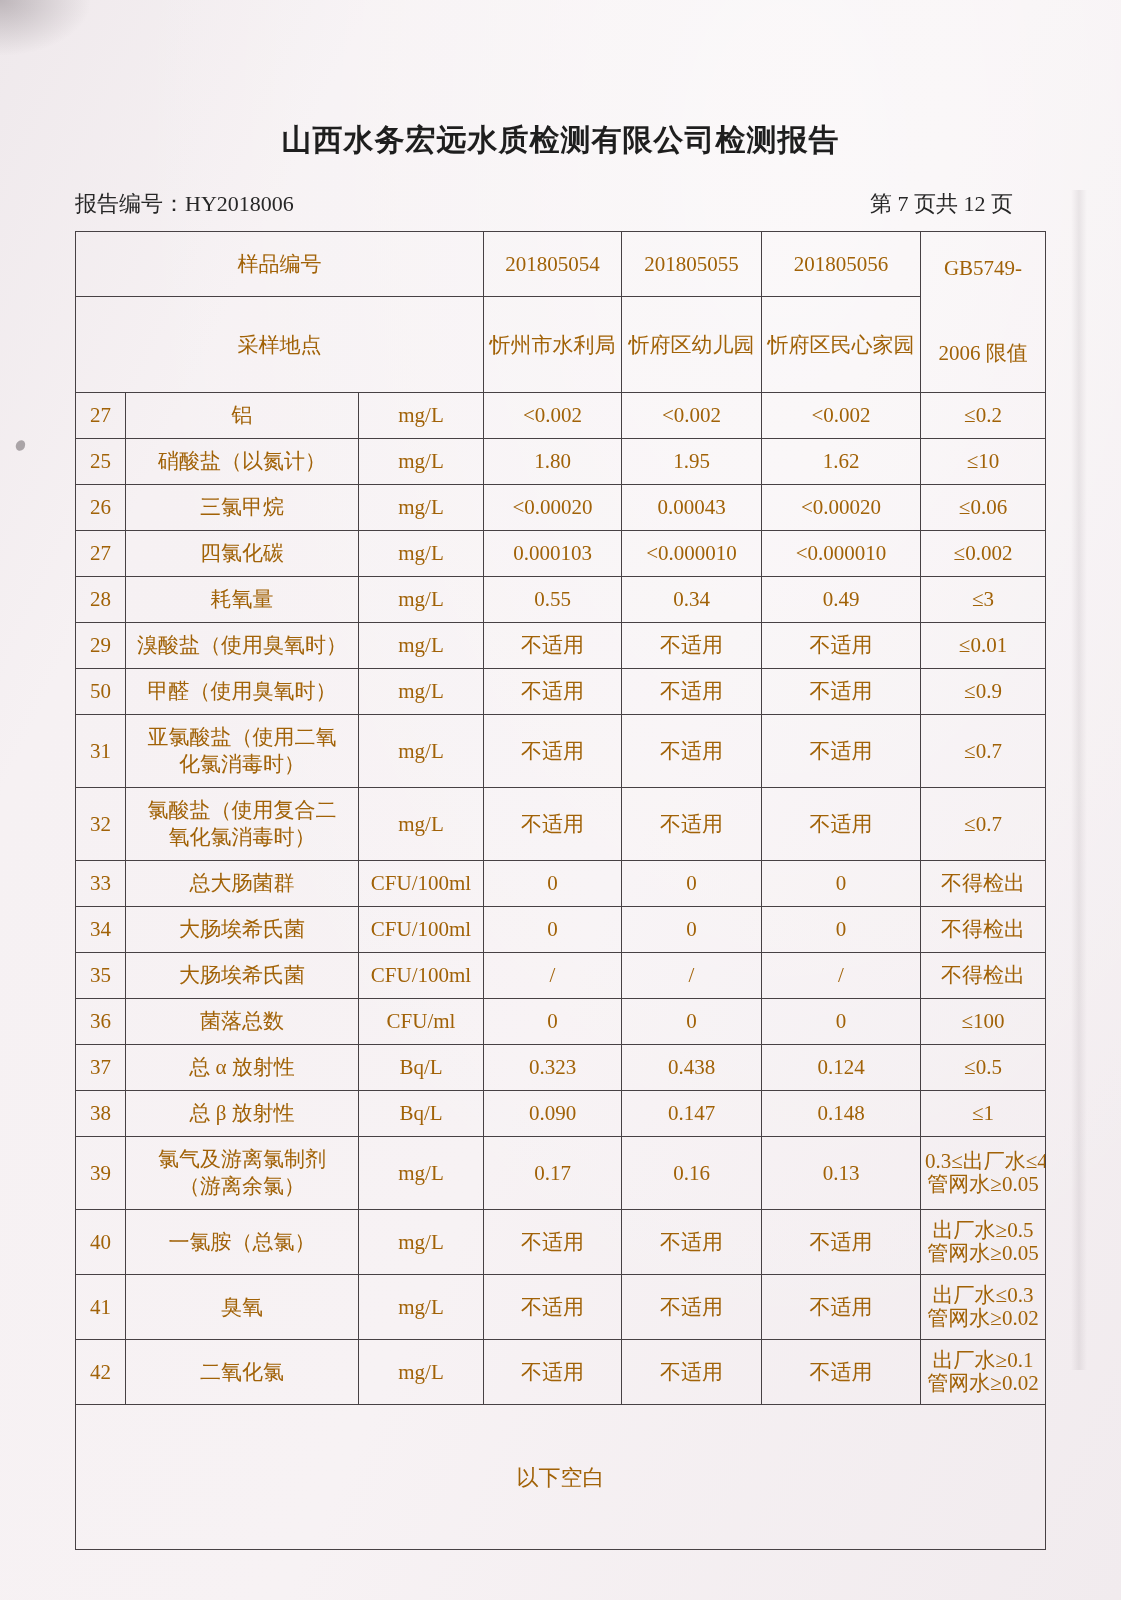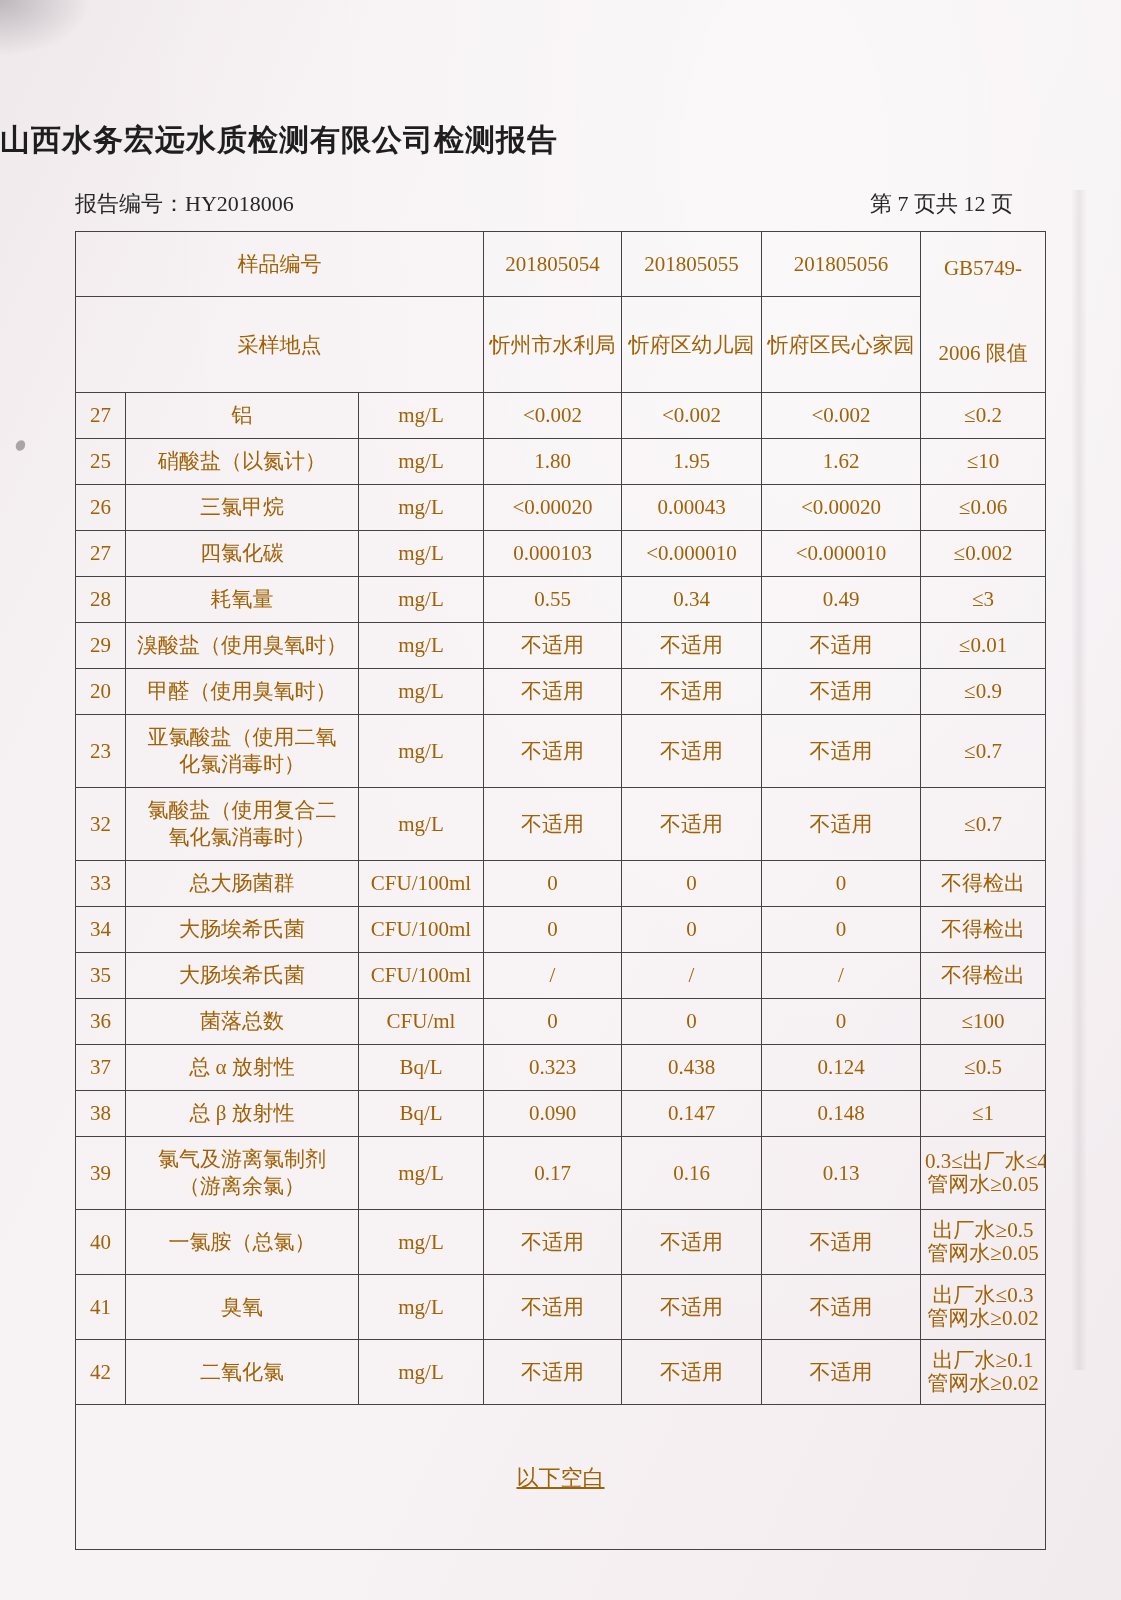--- a/index.html
+++ b/index.html
@@ -16,21 +16,21 @@
   .shade { position: absolute; pointer-events: none; }
   .shade-tl { left: 0; top: 0; width: 90px; height: 55px;
     background: radial-gradient(ellipse at 0 0, rgba(110,100,106,0.38), transparent 72%); }
   .shade-right { right: 34px; top: 190px; width: 16px; height: 1180px;
     background: linear-gradient(to right, transparent, rgba(150,140,146,0.16), transparent); }
   .speck { left: 16px; top: 440px; width: 9px; height: 11px; border-radius: 50%;
     background: #6e676c; opacity: 0.55; transform: rotate(25deg); }
 
   .page-title {
     margin: 120px 0 0 0;
-    text-align: left;
+    text-align: center;
     font-family: "Liberation Sans", "DejaVu Sans", sans-serif;
     font-weight: bold;
     font-size: 30px;
     letter-spacing: 1px;
     color: #1e1e1e;
   }
   .meta-row {
     display: flex; justify-content: space-between; align-items: center;
     margin: 28px 76px 12px 75px;
     font-size: 22px;
@@ -68,21 +68,20 @@
   td.limit-cell { line-height: 26px; }
   td.limit-two { padding: 5px 2px; }
   td.limit-two div {
     font-size: 21px; line-height: 23px; white-space: nowrap; font-family: Liberation Serif, serif;
   }
   td.blank-cell {
     text-align: left; vertical-align: top;
     height: 126px;
     padding: 15px 0 0 20px;
     font-size: 22px;
-    text-decoration: underline;
   }
 </style>
 </head>
 <body>
 
 <div class="shade shade-tl"></div>
 <div class="shade shade-right"></div>
 
 <div class="shade speck"></div>
 
@@ -174,30 +173,30 @@
         <tr>
     <td>29</td>
     <td class="name-cell">溴酸盐（使用臭氧时）</td>
     <td>mg/L</td>
     <td>不适用</td>
     <td>不适用</td>
     <td>不适用</td>
     <td class="limit-cell">≤0.01</td>
   </tr>
         <tr>
-    <td>20</td>
+    <td>50</td>
     <td class="name-cell">甲醛（使用臭氧时）</td>
     <td>mg/L</td>
     <td>不适用</td>
     <td>不适用</td>
     <td>不适用</td>
     <td class="limit-cell">≤0.9</td>
   </tr>
         <tr>
-    <td>23</td>
+    <td>31</td>
     <td class="name-cell">亚氯酸盐（使用二氧
 化氯消毒时）</td>
     <td>mg/L</td>
     <td>不适用</td>
     <td>不适用</td>
     <td>不适用</td>
     <td class="limit-cell">≤0.7</td>
   </tr>
         <tr>
     <td>32</td>

